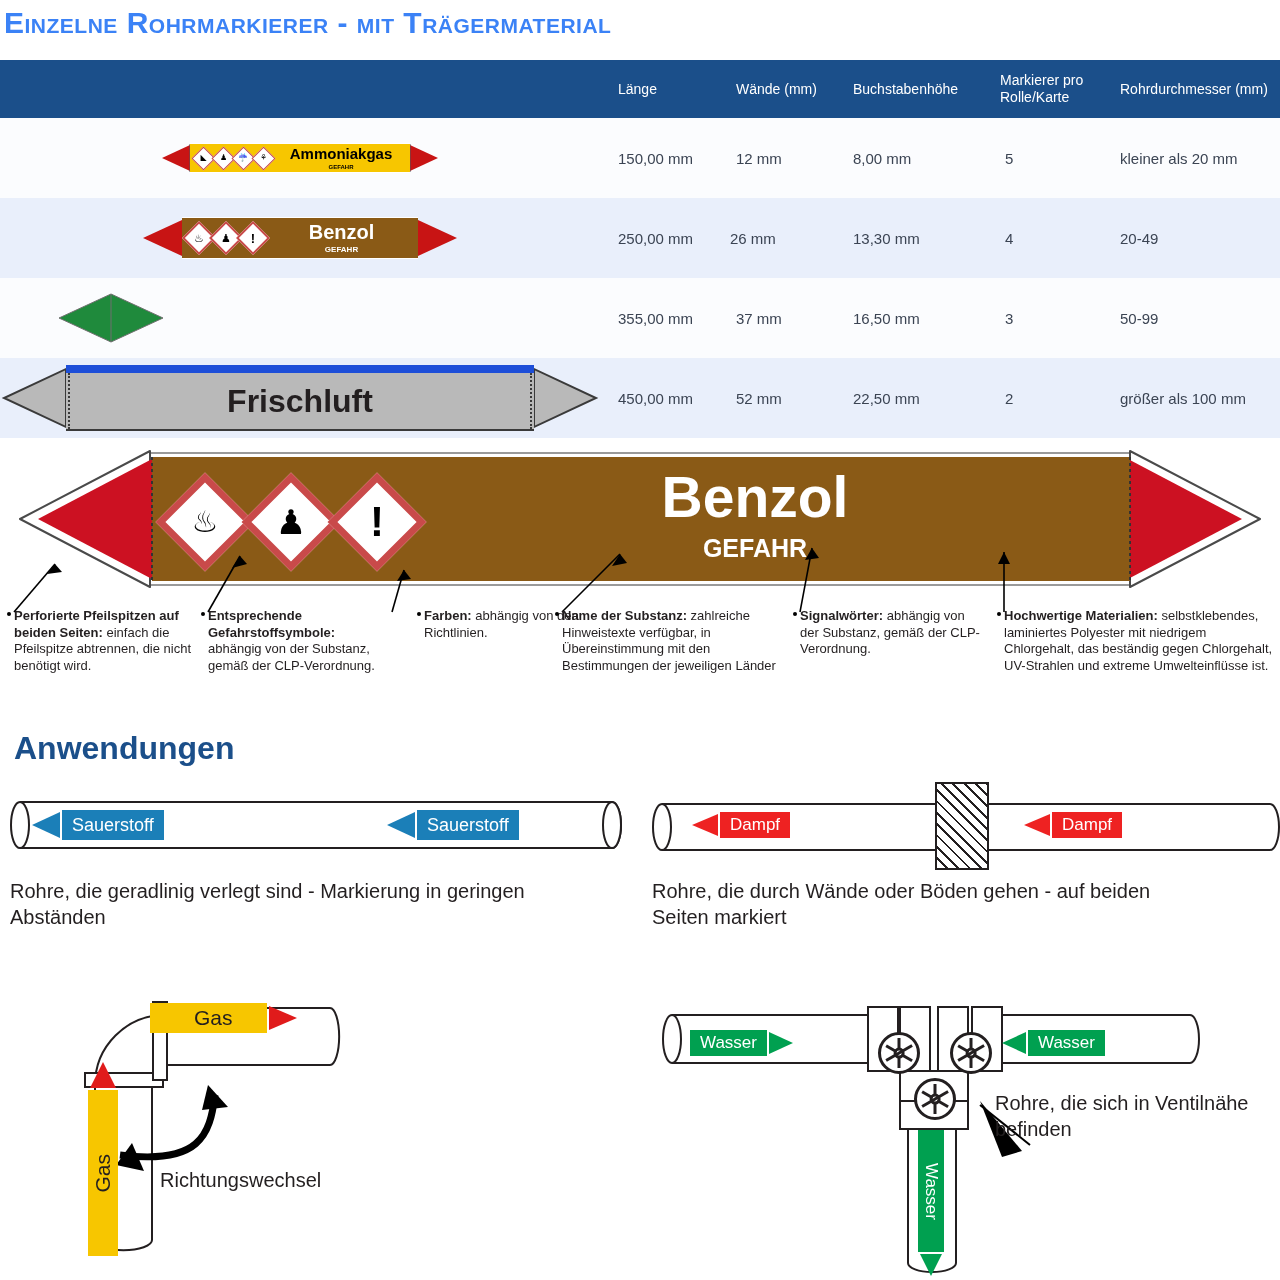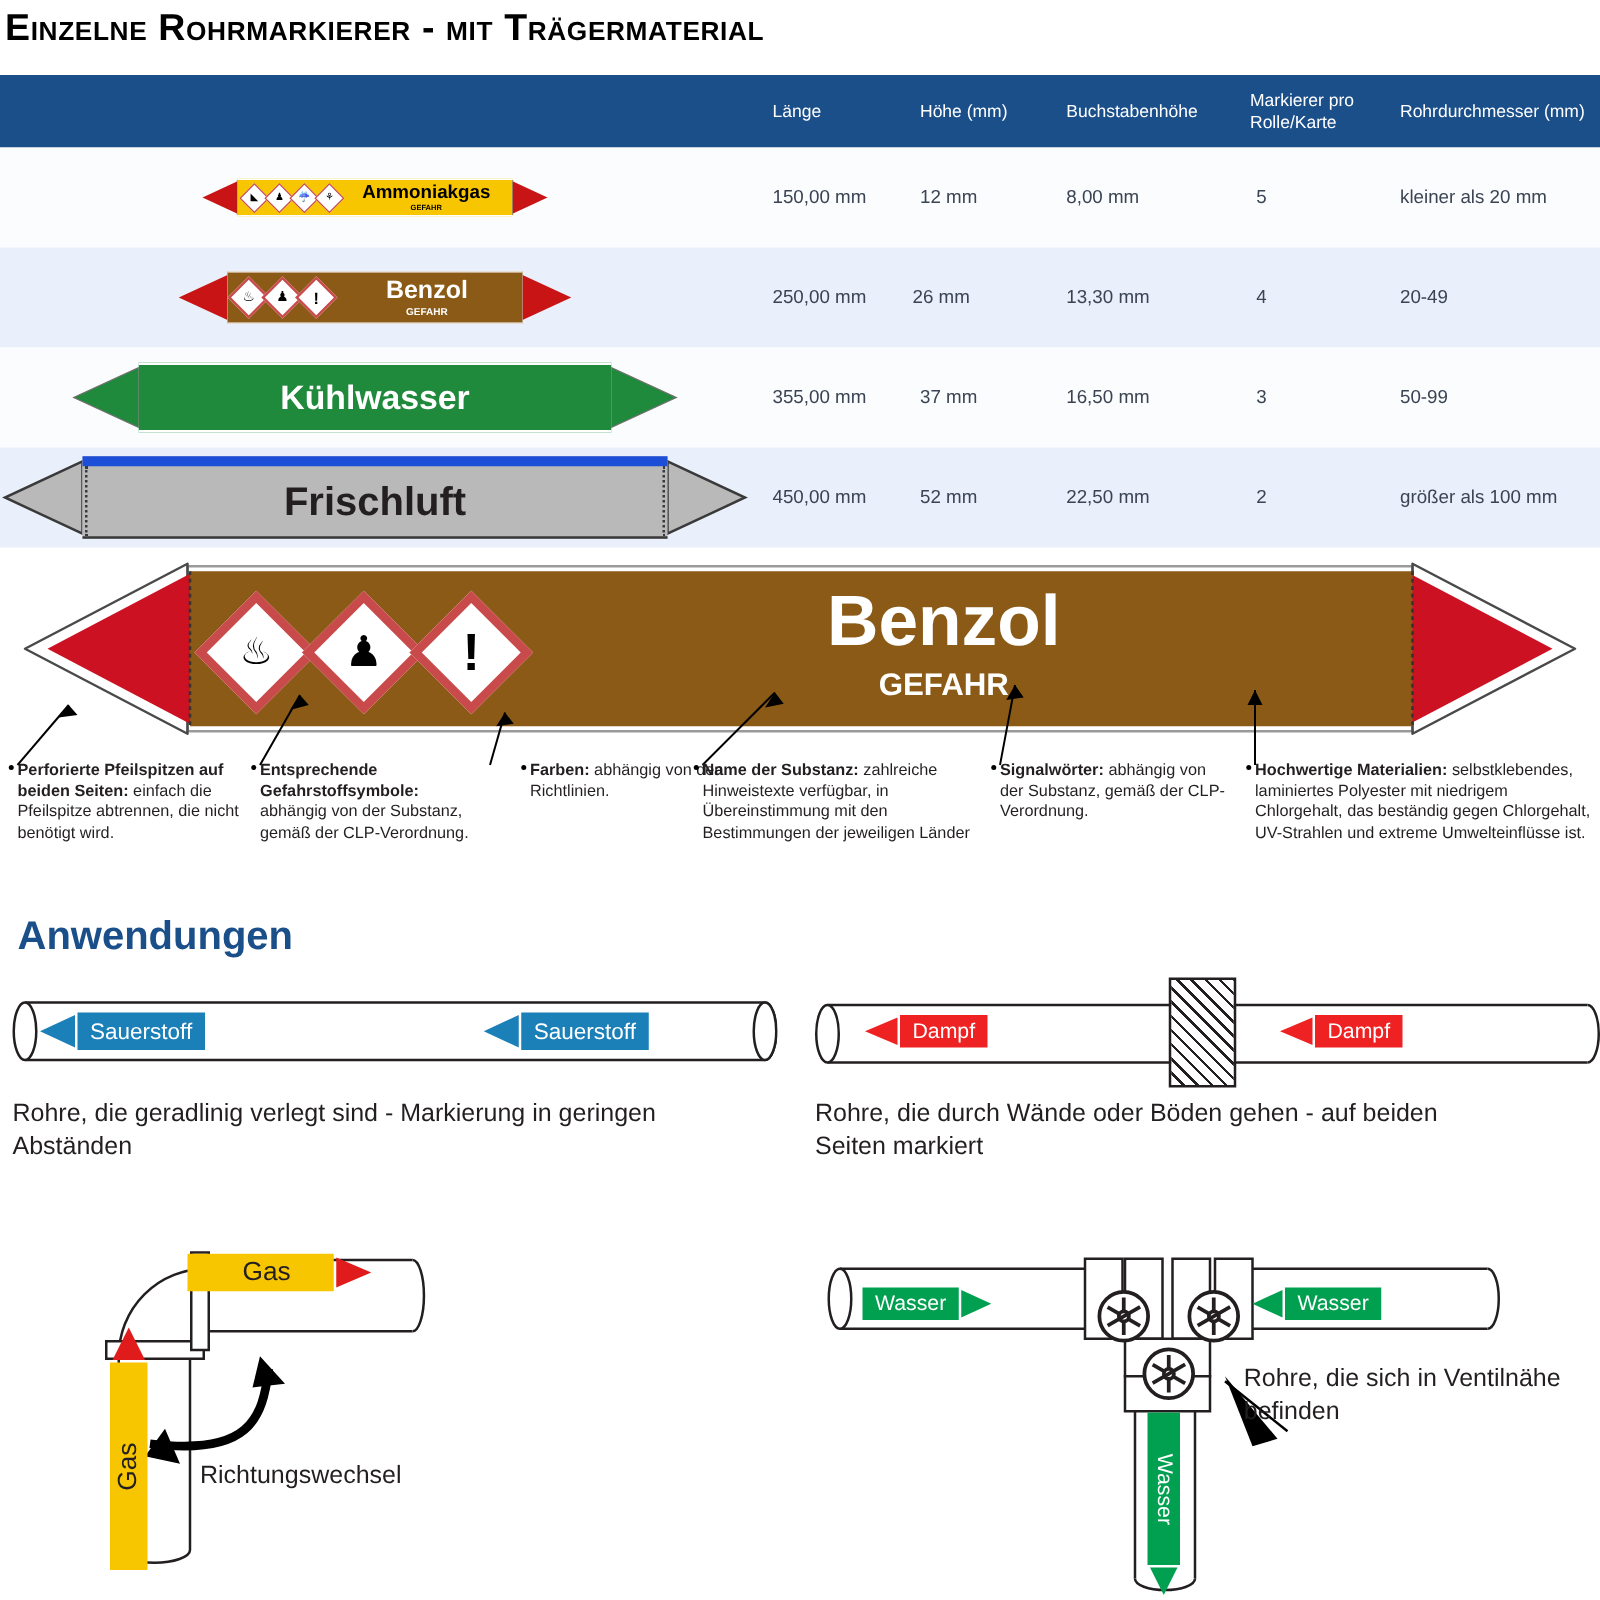--- a/index.html
+++ b/index.html
@@ -6,21 +6,21 @@
   html, body { margin:0; padding:0; }
   body {
     width:1280px; height:1280px; background:#ffffff;
     font-family:"Liberation Sans", sans-serif; color:#231f20;
     position:relative; overflow:hidden;
   }
 
   
   .page-title{
     position:absolute; left:4px; top:6px;
-    font-size:30px; font-weight:bold; color:#000000;
+    font-size:30px; font-weight:bold; color:#3b82f6;
     font-variant:small-caps; letter-spacing:.5px; white-space:nowrap;
   }
 
   
   .tbl{ position:absolute; left:0; top:60px; width:1280px; }
   .thead{
     background:#1b4f8a; color:#fff; height:58px; position:relative;
   }
   .th{
     position:absolute; top:50%; transform:translateY(-50%);
@@ -113,21 +113,21 @@
 </style>
 </head>
 <body>
 
 <div class="page-title">Einzelne Rohrmarkierer - mit Trägermaterial</div>
 
 <div class="tbl">
 
   <div class="thead">
     <div class="th" style="left:618px;width:90px;">Länge</div>
-    <div class="th" style="left:736px;width:100px;">Höhe (mm)</div>
+    <div class="th" style="left:736px;width:100px;">Wände (mm)</div>
     <div class="th" style="left:853px;width:135px;">Buchstabenhöhe</div>
     <div class="th" style="left:1000px;width:110px;">Markierer pro Rolle/Karte</div>
     <div class="th" style="left:1120px;width:150px;">Rohrdurchmesser (mm)</div>
   </div>
 
   <div class="row odd">
     <div class="marker-cell">
       <div class="pm" style="width:280px;height:30px;">
         <div class="tip" style="width:30px;">
           <svg width="30" height="30" viewBox="0 0 30 30">
@@ -216,25 +216,20 @@
     <div class="cell" style="left:1120px;">20-49</div>
   </div>
 
   <div class="row odd">
     <div class="marker-cell">
       <div class="pm" style="width:490px;height:56px;">
         <div class="tip" style="width:56px;">
           <svg width="56" height="56" viewBox="0 0 56 56">
               <polygon points="56,4 56,52 4,28" fill="#1f8a3c" stroke="#6f6f6f" stroke-width="1"></polygon>
             </svg>
-        </div>
-        <div class="body" style="background:#1f8a3c;border-top:2px solid #fff;border-bottom:2px solid #fff;">
-          <div class="txtwrap">
-            <div class="name" style="font-size:27px;color:#fff;">Kühlwasser</div>
-          </div>
         </div>
         <div class="tip" style="width:56px;">
           <svg width="56" height="56" viewBox="0 0 56 56">
               <polygon points="0,4 0,52 52,28" fill="#1f8a3c" stroke="#6f6f6f" stroke-width="1"></polygon>
             </svg>
         </div>
       </div>
     </div>
     <div class="cell" style="left:618px;">355,00 mm</div>
     <div class="cell" style="left:736px;">37 mm</div>

